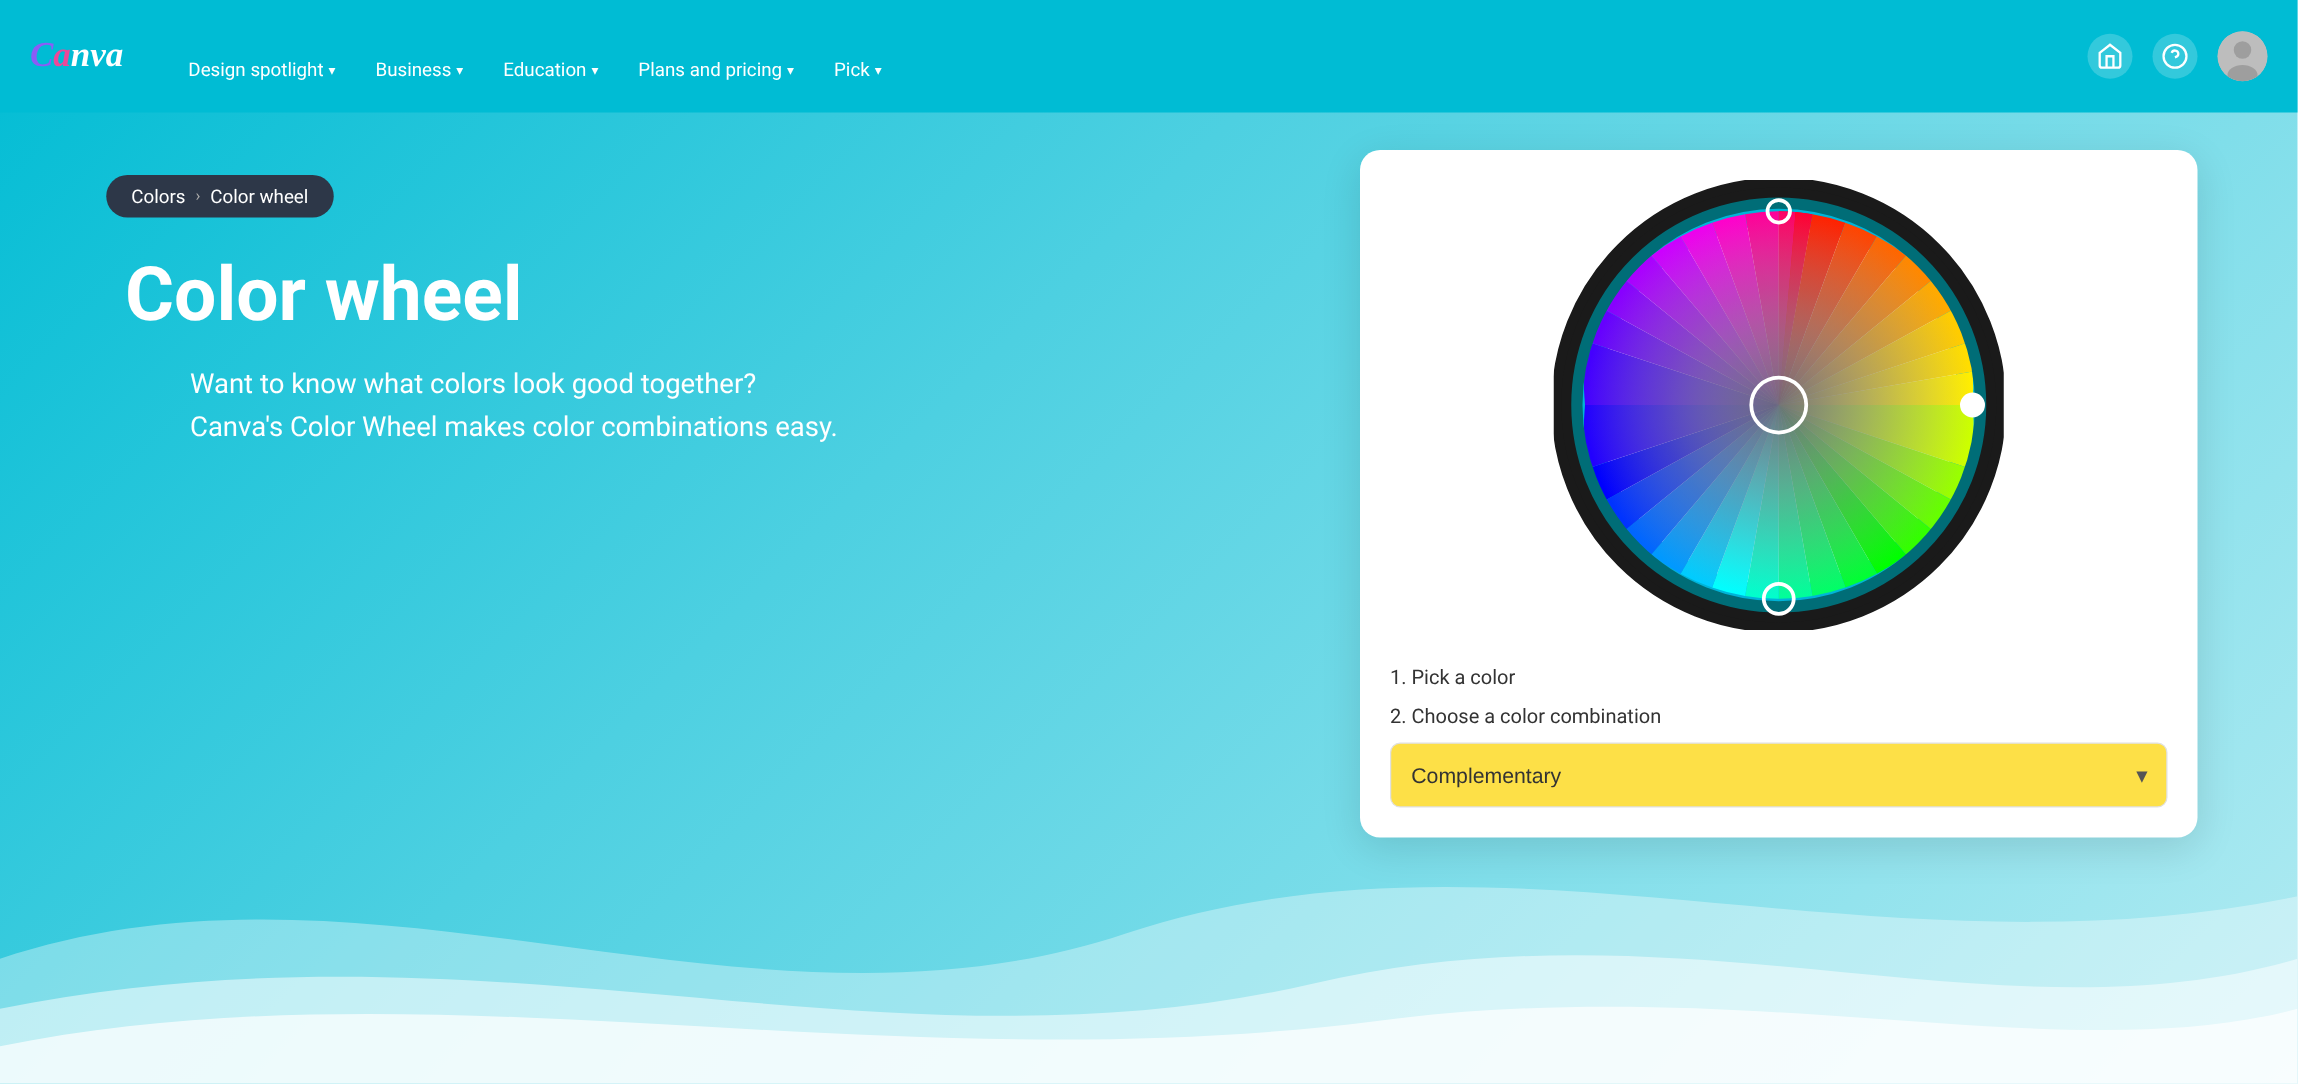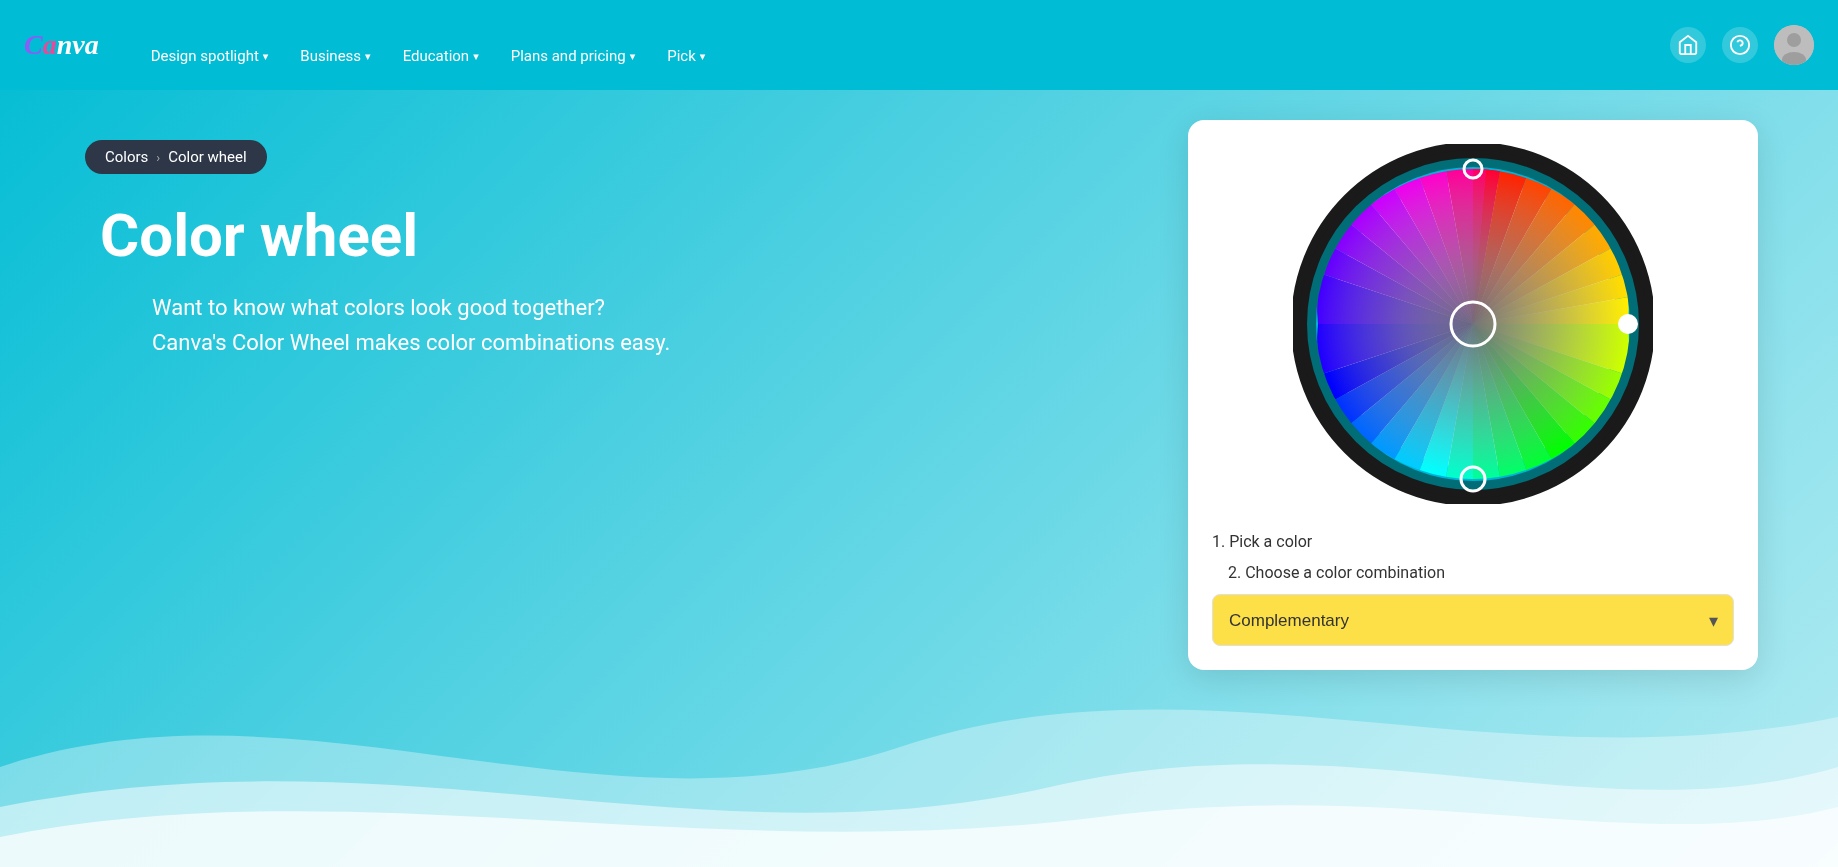--- a/index.html
+++ b/index.html
@@ -63,21 +63,21 @@
       color: #fff; font-size: 60px; font-weight: 700;
     }
     .page-desc {
       position: absolute; top: 290px; left: 116px;
       color: #fff; font-size: 22px; line-height: 1.6; max-width: 520px; margin-left: 36px;
     }
 
     
     .color-card {
       position: absolute; top: 120px; right: 80px;
-      width: 570px; background: #fff;
+      width: 670px; background: #fff;
       border-radius: 16px; padding: 24px;
       box-shadow: 0 8px 32px rgba(0,0,0,0.12);
     }
 
     
     .wheel-container {
       width: 100%; display: flex; justify-content: center; margin-bottom: 28px;
     }
     .wheel-svg { width: 360px; height: 360px; }
 
@@ -94,21 +94,21 @@
     }
     .color-hex-input {
       flex: 1; height: 52px; border: 1.5px solid #e0e0e0;
       border-radius: 0 8px 8px 0; padding: 0 16px;
       font-size: 17px; color: #333; text-align: center;
       outline: none;
     }
 
     
     .combo-label {
-      font-size: 16px; color: #333; margin-bottom: 12px; font-weight: 400; margin-left: 16px;
+      font-size: 16px; color: #333; margin-bottom: 12px; font-weight: 400;
     }
     .combo-select-wrapper {
       position: relative;
     }
     .combo-select {
       width: 100%; height: 52px; border: 1.5px solid #e0e0e0;
       border-radius: 8px; padding: 0 16px; font-size: 17px;
       color: #333; appearance: none; background: #fde047; cursor: pointer;
       outline: none;
     }

